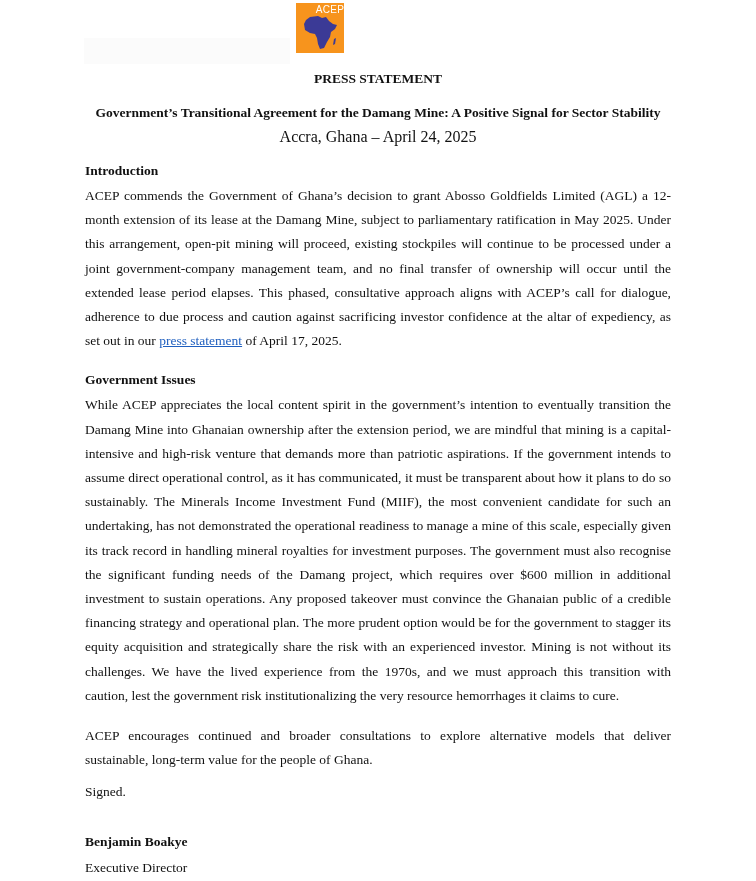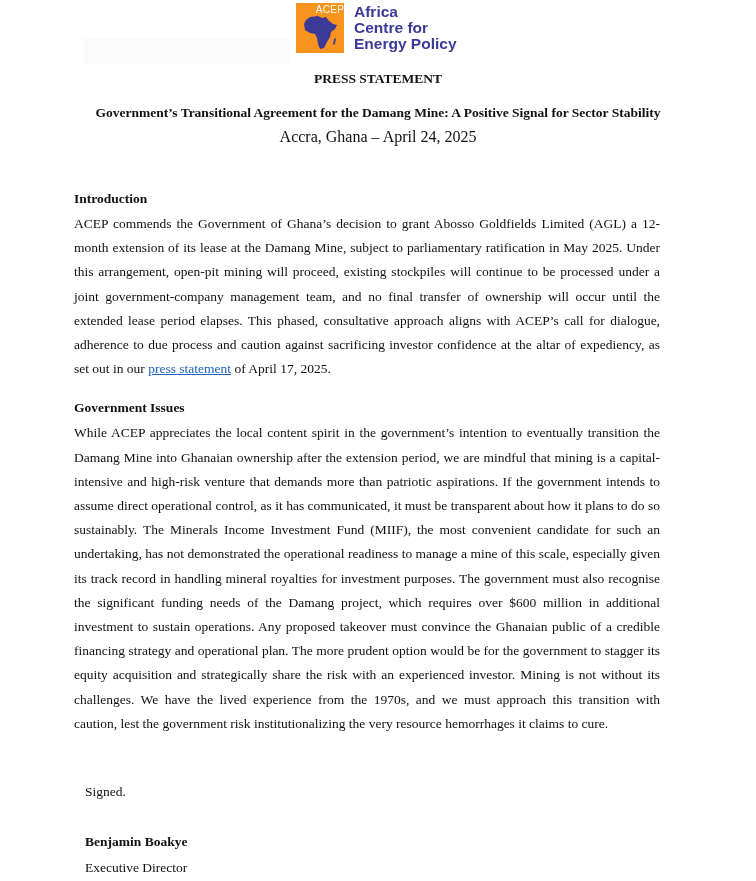--- a/index.html
+++ b/index.html
@@ -9,54 +9,50 @@
     .logo { position: absolute; left: 296px; top: 3px; height: 52px; display: flex; align-items: flex-start; }
     .logo-box { width: 48px; height: 50px; background: #f7941d; position: relative; }
     .logo-acep { position: absolute; top: 1px; left: 0; width: 68px; text-align: center; color: #fff;
                  font-family: "Liberation Sans", "DejaVu Sans", sans-serif; font-size: 10px; letter-spacing: 0.3px; }
     .logo-map { position: absolute; left: 6px; top: 12px; width: 38px; height: 36px; }
     .logo-text { margin-left: 10px; font-family: "Liberation Sans", "DejaVu Sans", sans-serif; font-weight: bold;
                  color: #3b3a96; font-size: 15.5px; line-height: 16px; margin-top: 1px; }
     .title-press { position: absolute; top: 71px; left: 0; width: 756px; text-align: center; font-weight: bold; font-size: 13.5px; }
     .headline { position: absolute; top: 105px; left: 0; width: 756px; text-align: center; font-weight: bold; font-size: 13.5px; }
     .dateline { position: absolute; top: 128px; left: 0; width: 756px; text-align: center; font-size: 16px; }
-    .content { position: absolute; left: 74px; top: 162px; width: 586px; font-size: 13.5px; margin-top: 28px; }
+    .content { position: absolute; left: 85px; top: 162px; width: 586px; font-size: 13.5px; }
     .h { font-weight: bold; line-height: 18px; margin: 0; }
     .p { text-align: justify; line-height: 24.2px; margin: 0; }
     .link { color: #1f5fbf; text-decoration: underline; cursor: pointer; }
     .sig { position: absolute; left: 85px; font-size: 13.5px; }
   </style>
 </head>
 <body>
 
 <div class="faint-band"></div>
 
 <div class="logo">
   <div class="logo-box">
     <div class="logo-acep">ACEP</div>
     <svg class="logo-map" viewBox="0 0 38 36">
       <path d="M8 2 L16 1 L20 3 L24 2 L27 6 L31 9 L35 10 L33 14 L29 17 L28 22 L25 27 L22 33 L18 34 L16 29 L15 23 L13 19 L8 18 L3 15 L2 9 L4 5 Z" fill="#3b3a96"></path>
       <path d="M32 24 L34 23 L33 29 L31 30 Z" fill="#3b3a96"></path>
     </svg>
   </div>
-  <div class="logo-text">
-    <div>Africa</div>
-    <div>Centre for</div>
-    <div>Energy Policy</div>
-  </div>
 </div>
 
 <div class="title-press">PRESS STATEMENT</div>
 <div class="headline">Government’s Transitional Agreement for the Damang Mine: A Positive Signal for Sector Stability</div>
 <div class="dateline">Accra, Ghana – April 24, 2025</div>
 
 <div class="content">
   <p class="h">Introduction</p>
   <p class="p" style="margin-top:4px;"><span>ACEP commends the Government of Ghana’s decision to grant Abosso Goldfields Limited (AGL) a 12-month extension of its lease at the Damang Mine, subject to parliamentary ratification in May 2025. Under this arrangement, open-pit mining will proceed, existing stockpiles will continue to be processed under a joint government-company management team, and no final transfer of ownership will occur until the extended lease period elapses. This phased, consultative approach aligns with ACEP’s call for dialogue, adherence to due process and caution against sacrificing investor confidence at the altar of expediency, as set out in our </span><a class="link">press statement</a><span> of April 17, 2025.</span></p>
 
   <p class="h" style="margin-top:18px;">Government Issues</p>
   <p class="p" style="margin-top:4px;">While ACEP appreciates the local content spirit in the government’s intention to eventually transition the Damang Mine into Ghanaian ownership after the extension period, we are mindful that mining is a capital-intensive and high-risk venture that demands more than patriotic aspirations. If the government intends to assume direct operational control, as it has communicated, it must be transparent about how it plans to do so sustainably. The Minerals Income Investment Fund (MIIF), the most convenient candidate for such an undertaking, has not demonstrated the operational readiness to manage a mine of this scale, especially given its track record in handling mineral royalties for investment purposes. The government must also recognise the significant funding needs of the Damang project, which requires over $600 million in additional investment to sustain operations. Any proposed takeover must convince the Ghanaian public of a credible financing strategy and operational plan. The more prudent option would be for the government to stagger its equity acquisition and strategically share the risk with an experienced investor. Mining is not without its challenges. We have the lived experience from the 1970s, and we must approach this transition with caution, lest the government risk institutionalizing the very resource hemorrhages it claims to cure.</p>
 
+  <p class="p" style="margin-top:16px;">ACEP encourages continued and broader consultations to explore alternative models that deliver sustainable, long-term value for the people of Ghana.</p>
 </div>
 
 <div class="sig" style="top:784px;text-align:center;">Signed.</div>
 <div class="sig" style="top:834px; font-weight:bold;">Benjamin Boakye</div>
 <div class="sig" style="top:860px;">Executive Director</div>
 
 </body></html>

